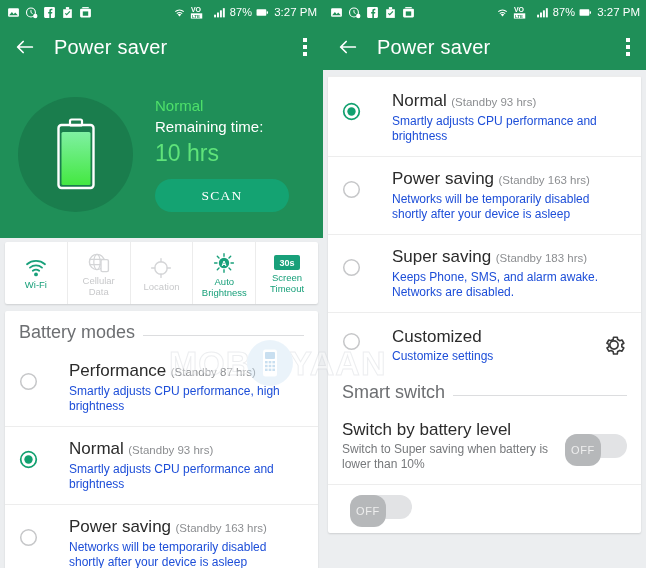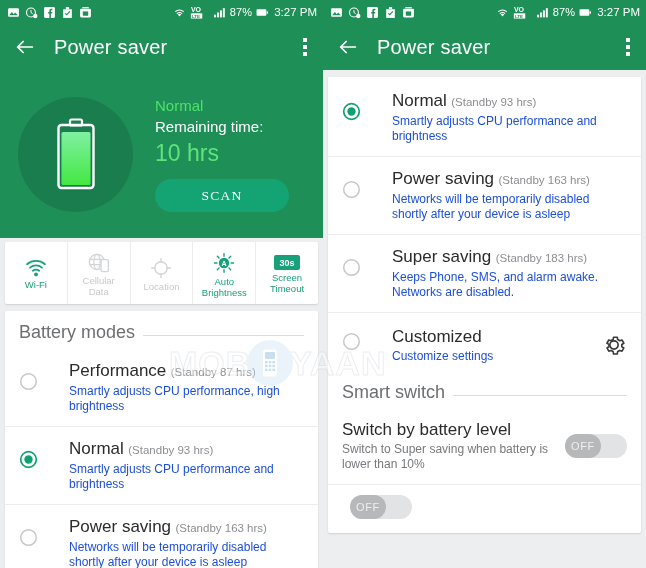--- a/index.html
+++ b/index.html
@@ -118,21 +118,21 @@
   }
   .switch-row.first { border-top: none; }
   .switch-text { flex: 1 1 auto; min-width: 0; }
   .switch-title { font-size: 17px; color: #2b2b2b; line-height: 22px; }
   .switch-desc { font-size: 12px; color: #76787b; line-height: 15px; margin-top: 1px; }
   .toggle-sw {
     width: 62px; height: 24px; border-radius: 12px; background: #e2e3e5;
     flex: 0 0 auto; margin-left: 8px; position: relative;
   }
   .toggle-sw .knob {
-    position: absolute; left: 0; top: 0; width: 36px; height: 24px;
+    position: absolute; left: 0; top: 0; width: 36px; height: 32px;
     border-radius: 12px; background: #b6b8ba;
     display: flex; align-items: center; justify-content: center;
     color: #eeeeee; font-size: 11px; letter-spacing: 0.6px;
   }
 
   
   .watermark {
     position: absolute; left: 0; top: 0; width: 646px; height: 568px;
     pointer-events: none; z-index: 50;
   }

